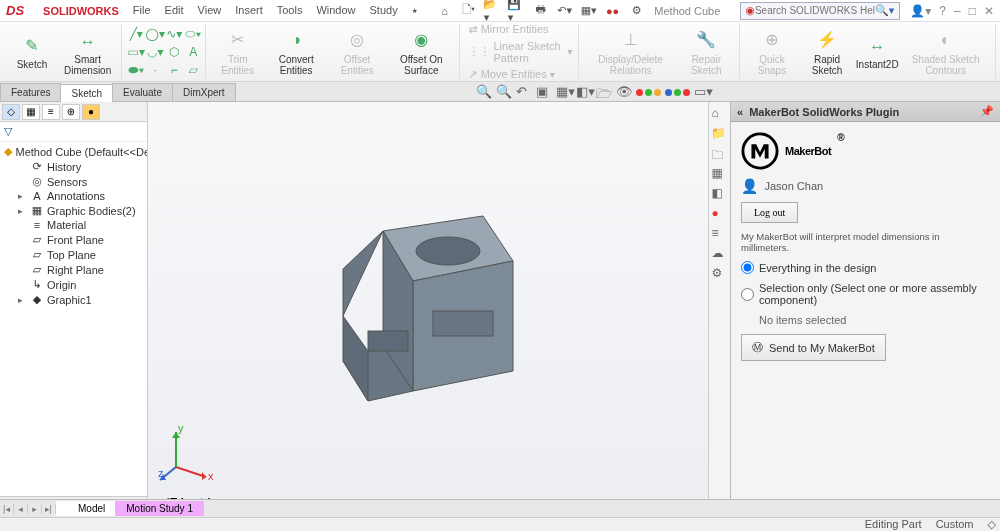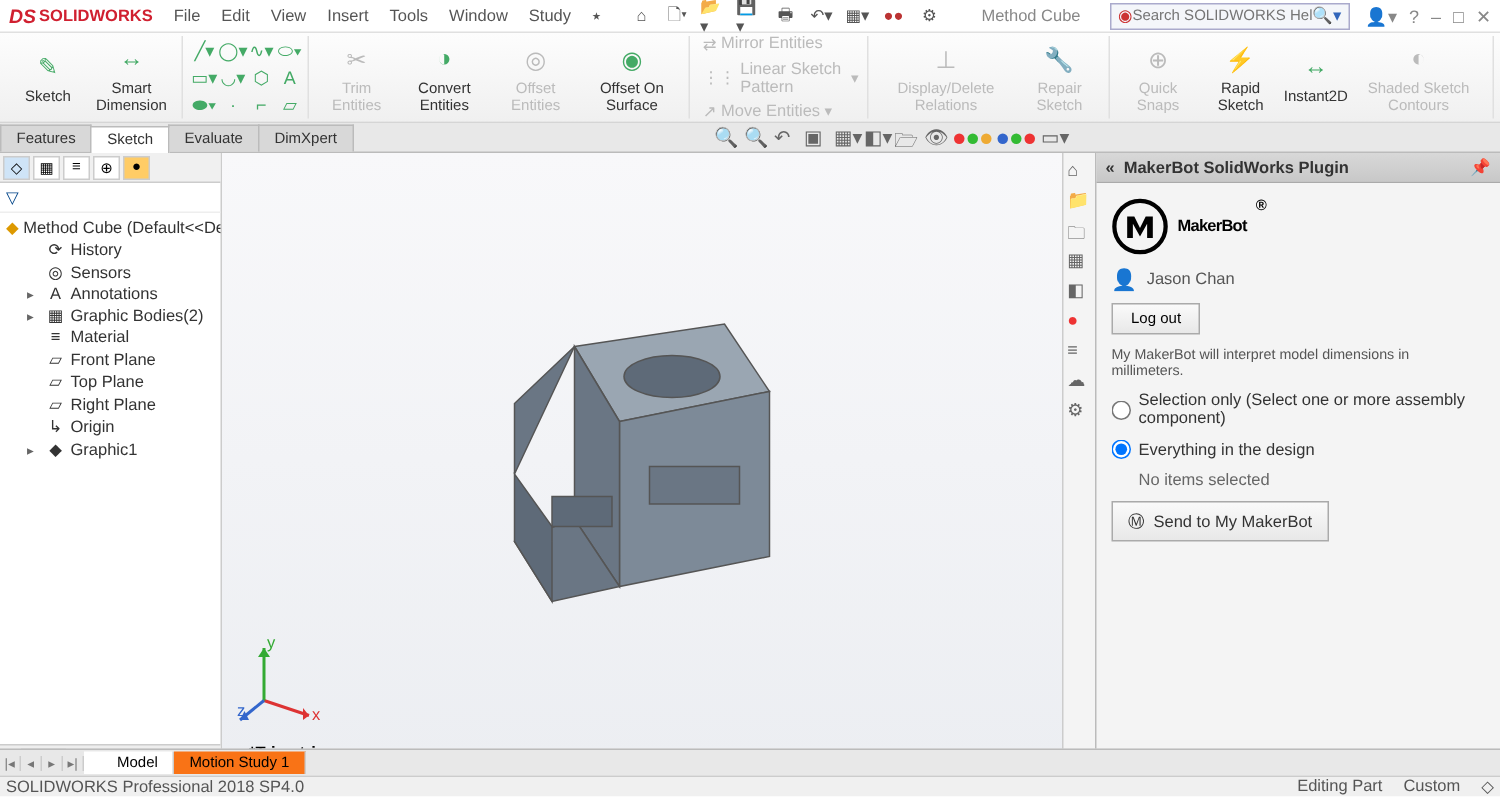--- a/index.html
+++ b/index.html
@@ -1,20 +1,20 @@
 <!DOCTYPE html>
 <html><head>
 <meta charset="utf-8">
 <style>
 * { margin: 0; padding: 0; box-sizing: border-box; font-family: "Segoe UI", Arial, sans-serif; font-size: 11px; }
 body { width: 1000px; height: 531px; background: #fff; overflow: hidden; position: relative; }
 
 
 .titlebar { height: 22px; background: #fff; display: flex; align-items: center; padding: 0 6px; border-bottom: 1px solid #e0e0e0; }
-.sw-logo { display: flex; align-items: center; gap: 2px; color: #d02030; font-weight: bold; font-size: 12px; margin-right: 8px; justify-content: center; }
+.sw-logo { display: flex; align-items: center; gap: 19px; color: #d02030; font-weight: bold; font-size: 12px; margin-right: 8px; justify-content: center; }
 .sw-logo .ds { font-style: italic; font-size: 13px; }
 .menubar { display: flex; gap: 2px; }
 .menubar .mitem { padding: 2px 6px; color: #555; cursor: pointer; }
 .tbicons { display: flex; gap: 6px; margin-left: 12px; align-items: center; }
 .tbicons .ic { width: 18px; height: 18px; display: flex; align-items: center; justify-content: center; color: #555; }
 .spacer { flex: 1; }
 .doc-title { color: #888; font-size: 11px; margin-right: 20px; }
 .searchbox { display: flex; align-items: center; border: 1px solid #aac; background: #f4f6fa; padding: 1px 4px; height: 18px; width: 160px; }
 .searchbox input { border: none; background: transparent; outline: none; width: 120px; font-size: 10px; color: #888; }
 .wincontrols { display: flex; gap: 8px; margin-left: 10px; color: #888; }
@@ -73,32 +73,32 @@
 .rightdock .ic { width: 16px; height: 16px; font-size: 12px; color: #666; cursor: pointer; }
 
 
 .mbpanel { width: 270px; background: #f4f4f4; border-left: 1px solid #bbb; display: flex; flex-direction: column; }
 .mbhdr { height: 20px; background: linear-gradient(#d8d8d8,#c8c8c8); display: flex; align-items: center; padding: 0 6px; font-size: 10px; font-weight: bold; color: #333; border-bottom: 1px solid #aaa; }
 .mbhdr .pin { margin-left: auto; color: #666; }
 .mbbody { padding: 10px; display: flex; flex-direction: column; gap: 8px; font-size: 10px; color: #333; }
 .mblogo { display: flex; align-items: center; gap: 6px; font-size: 26px; font-weight: 900; color: #000; letter-spacing: -0.5px; }
 .mblogo svg { width: 38px; height: 38px; }
 .mbuser { display: flex; align-items: center; gap: 6px; color: #555; }
-.mbbtn { border: 1px solid #aaa; background: linear-gradient(#fafafa,#e8e8e8); padding: 4px 12px; cursor: pointer; align-self: flex-start; font-size: 10px; }
+.mbbtn { border: 1px solid #aaa; background: linear-gradient(#fafafa,#e8e8e8); padding: 4px 12px; cursor: pointer; align-self: flex-start; font-size: 10px; font-family: Liberation Serif, serif; }
 .mbnote { font-size: 9.5px; color: #555; }
 .radiorow { display: flex; align-items: center; gap: 5px; }
 .radiorow input { margin: 0; }
 .sub { padding-left: 18px; color: #666; }
 .mbsend { display: flex; align-items: center; gap: 6px; border: 1px solid #aaa; background: linear-gradient(#fafafa,#e8e8e8); padding: 5px 10px; cursor: pointer; width: fit-content; }
 
 
 .bottomtabs { position: absolute; left: 0; bottom: 14px; height: 18px; background: #e8e8e8; width: 100%; display: flex; align-items: center; border-top: 1px solid #bbb; }
 .bottomtabs .nav { display: flex; }
 .bottomtabs .nav span { width: 14px; text-align: center; color: #777; border-right: 1px solid #ccc; cursor: pointer; font-size: 9px; }
-.btab { padding: 2px 10px; border-right: 1px solid #ccc; background: #f97316; font-size: 10px; cursor: pointer; }
+.btab { padding: 2px 10px; border-right: 1px solid #ccc; background: #f0abfc; font-size: 10px; cursor: pointer; }
 .btab.active { background: #fff; padding-left: 22px; }
 
 
 .statusbar { position: absolute; left: 0; bottom: 0; height: 14px; width: 100%; background: #f0f0f0; border-top: 1px solid #ccc; display: flex; align-items: center; padding: 0 4px; font-size: 10px; color: #555; }
 .statusbar .sr { margin-left: auto; display: flex; gap: 14px; }
 </style>
 </head>
 <body>
 
 <div class="titlebar">
@@ -412,26 +412,26 @@
         <span>MakerBot</span>
           <span style="font-size:10px;align-self:flex-start">®</span>
       </div>
       <div class="mbuser">
         <span style="font-size:14px;color:#888">👤</span>
         <span>Jason Chan</span>
       </div>
       <button class="mbbtn">Log out</button>
       <div class="mbnote">My MakerBot will interpret model dimensions in millimeters.</div>
       <label class="radiorow">
+        <input type="radio" name="inc" checked="" style="">
+        <span>Everything in the design</span>
+      </label>
+      <label class="radiorow">
         <input type="radio" name="inc" style="">
         <span>Selection only (Select one or more assembly component)</span>
-      </label>
-      <label class="radiorow">
-        <input type="radio" name="inc" checked="" style="">
-        <span>Everything in the design</span>
       </label>
       <div class="sub">No items selected</div>
       <div class="mbsend">
         <span>Ⓜ</span>
         <span>Send to My MakerBot</span>
       </div>
     </div>
   </div>
 </div>
 
@@ -440,19 +440,18 @@
     <span>|◂</span>
     <span>◂</span>
     <span>▸</span>
     <span>▸|</span>
   </div>
   <div class="btab active">Model</div>
   <div class="btab">Motion Study 1</div>
 </div>
 
 <div class="statusbar">
-  <span>SOLIDWORKS Professional 2018 SP4.0</span>
   <div class="sr">
     <span>Editing Part</span>
     <span>Custom</span>
     <span>◇</span>
   </div>
 </div>
 
 </body></html>

